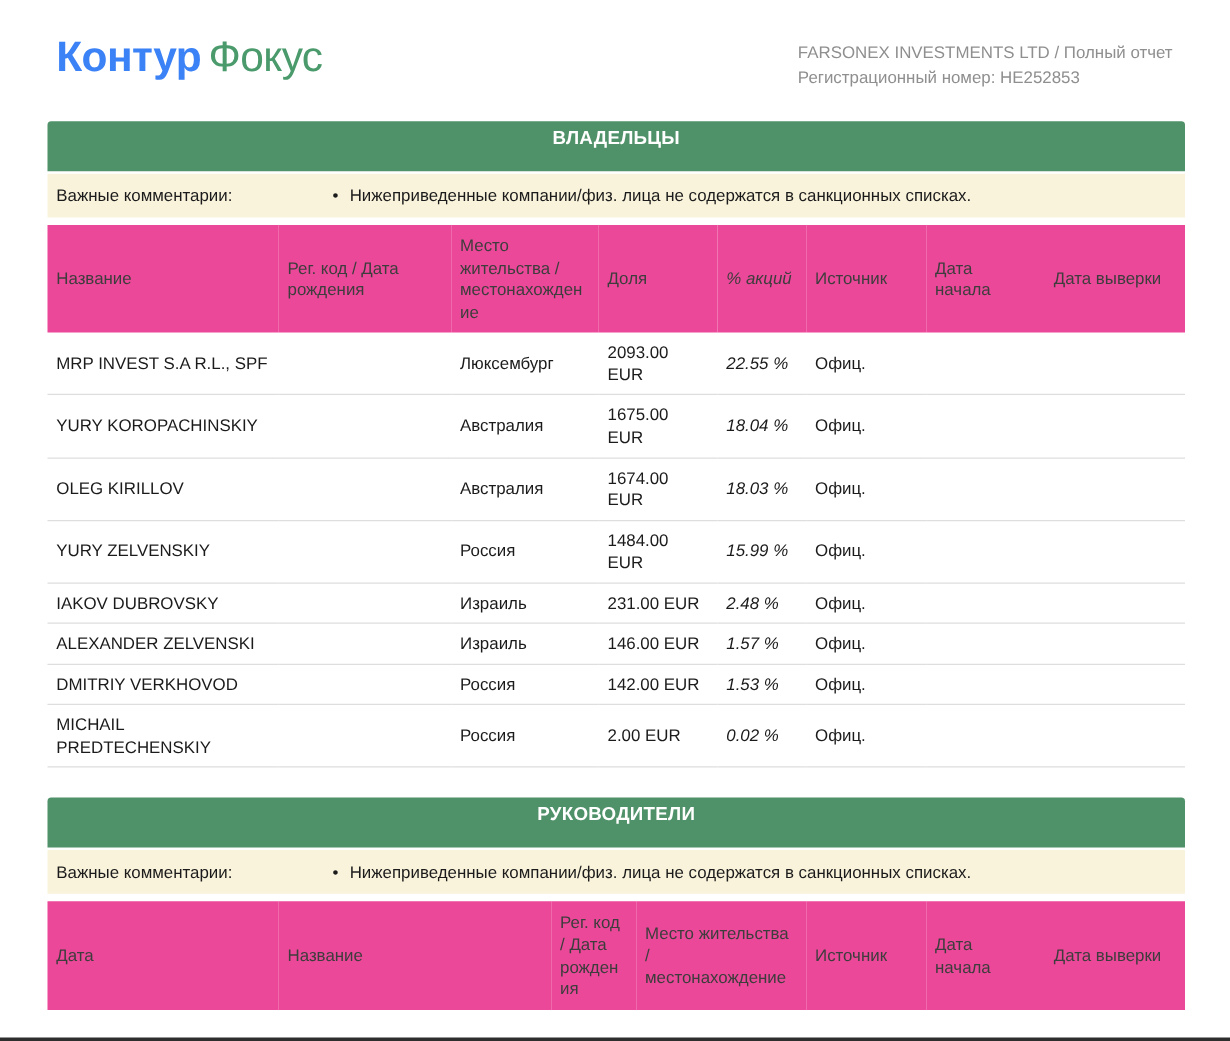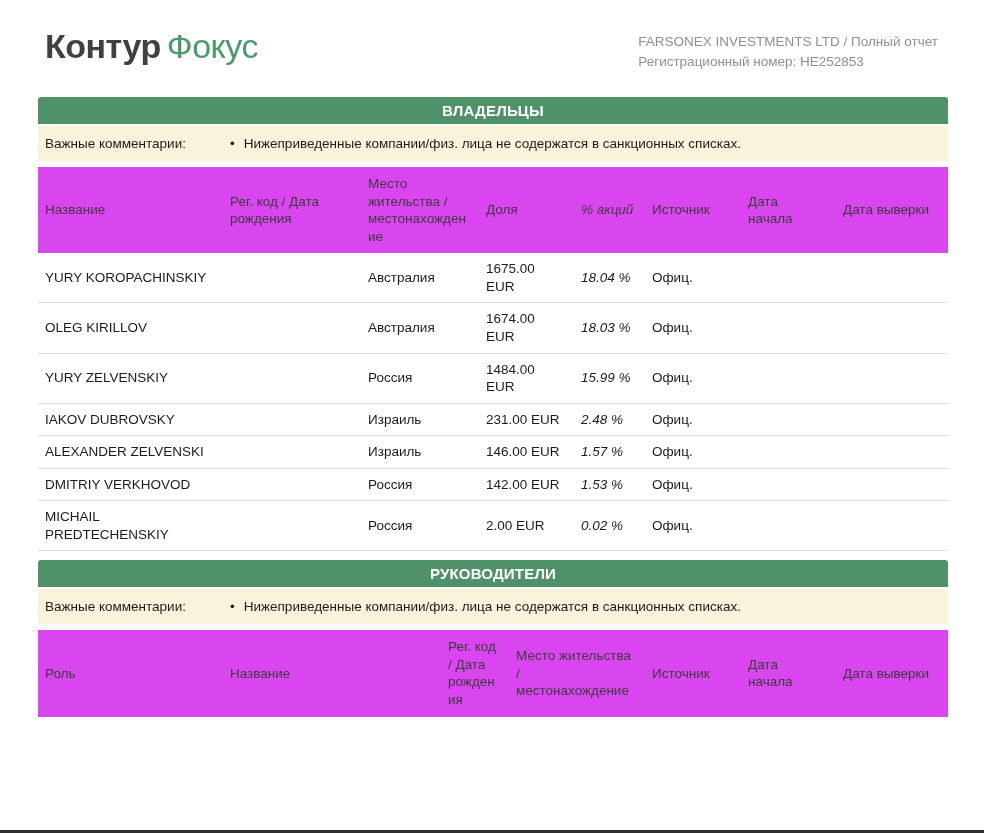--- a/index.html
+++ b/index.html
@@ -12,66 +12,67 @@
     color: #1b1b1b;
   }
   
   .top-header {
     display: flex;
     justify-content: space-between;
     align-items: flex-start;
     padding: 27px 46px 0 45px;
   }
   .logo { font-size: 34px; letter-spacing: -0.5px; white-space: nowrap; }
-  .logo-primary { font-weight: 700; color: #404040; }
+  .logo-primary { font-weight: 700; color: #3b82f6; }
   .logo-secondary { font-weight: 400; color: #4a9a6c; margin-left: 6px; margin-top: 33px; }
   .report-meta {
     text-align: left;
     color: #8f8f8f;
     font-size: 13.5px;
     line-height: 1.45;
     padding-top: 5px;
   }
   
   .section { margin: 0 36px 0 38px; }
   .section-owners { margin-top: 26px; }
-  .section-managers { margin-top: 9px; }
+  .section-managers { margin-top: 24px; }
   .section-band {
-    height: 27px;
+    height: 40px;
     line-height: 28px;
     text-align: center;
     background: #4f9168;
     color: #ffffff;
     font-weight: 700;
     font-size: 15px;
     border-radius: 3px 3px 0 0;
     letter-spacing: 0.2px;
   }
   .comments-row {
     display: flex;
     align-items: flex-start;
     background: #faf3db;
     padding: 10px 8px 10px 7px;
     font-size: 13.5px;
     margin-top: 2px;
+    gap: 36px;
   }
   .comments-label { width: 185px; flex: 0 0 185px; }
   .comments-list { list-style: none; }
   .comment-item { display: flex; }
   .comment-item::before { content: "•"; margin-right: 9px; }
   
   table.report-table {
     width: 910px;
     border-collapse: collapse;
     table-layout: fixed;
     margin-top: 6px;
     font-size: 13.5px;
   }
   table.report-table th {
-    background: #d946ef;
+    background: #ec4899;
     color: #3d3d3d;
     font-weight: 400;
     text-align: left;
     vertical-align: middle;
     padding: 8px 10px 8px 7px;
     overflow-wrap: break-word;
     word-break: break-word;
     line-height: 1.3;
   }
   table.report-table td {
@@ -137,20 +138,30 @@
           <th>Место жительства / местонахождение</th>
           <th>Доля</th>
           <th>% акций</th>
           <th>Источник</th>
           <th>Дата начала</th>
           <th>Дата выверки</th>
         </tr>
       </thead>
     <tbody>
         <tr>
+          <td>MRP INVEST S.A R.L., SPF</td>
+          <td></td>
+          <td>Люксембург</td>
+          <td>2093.00 EUR</td>
+          <td>22.55 %</td>
+          <td>Офиц.</td>
+          <td></td>
+          <td></td>
+        </tr>
+        <tr>
           <td>YURY KOROPACHINSKIY</td>
           <td></td>
           <td>Австралия</td>
           <td>1675.00 EUR</td>
           <td>18.04 %</td>
           <td>Офиц.</td>
           <td></td>
           <td></td>
         </tr>
         <tr>
@@ -221,21 +232,21 @@
   <div class="section-band">РУКОВОДИТЕЛИ</div>
   <div class="comments-row">
     <div class="comments-label">Важные комментарии:</div>
     <ul class="comments-list">
       <li class="comment-item">Нижеприведенные компании/физ. лица не содержатся в санкционных списках.</li>
     </ul>
   </div>
   <table class="report-table t-managers">
     <thead>
         <tr>
-          <th>Роль</th>
+          <th>Дата</th>
           <th>Название</th>
           <th>Рег. код / Дата рождения</th>
           <th>Место жительства / местонахождение</th>
           <th>Источник</th>
           <th>Дата начала</th>
           <th>Дата выверки</th>
         </tr>
       </thead>
 
   </table>

